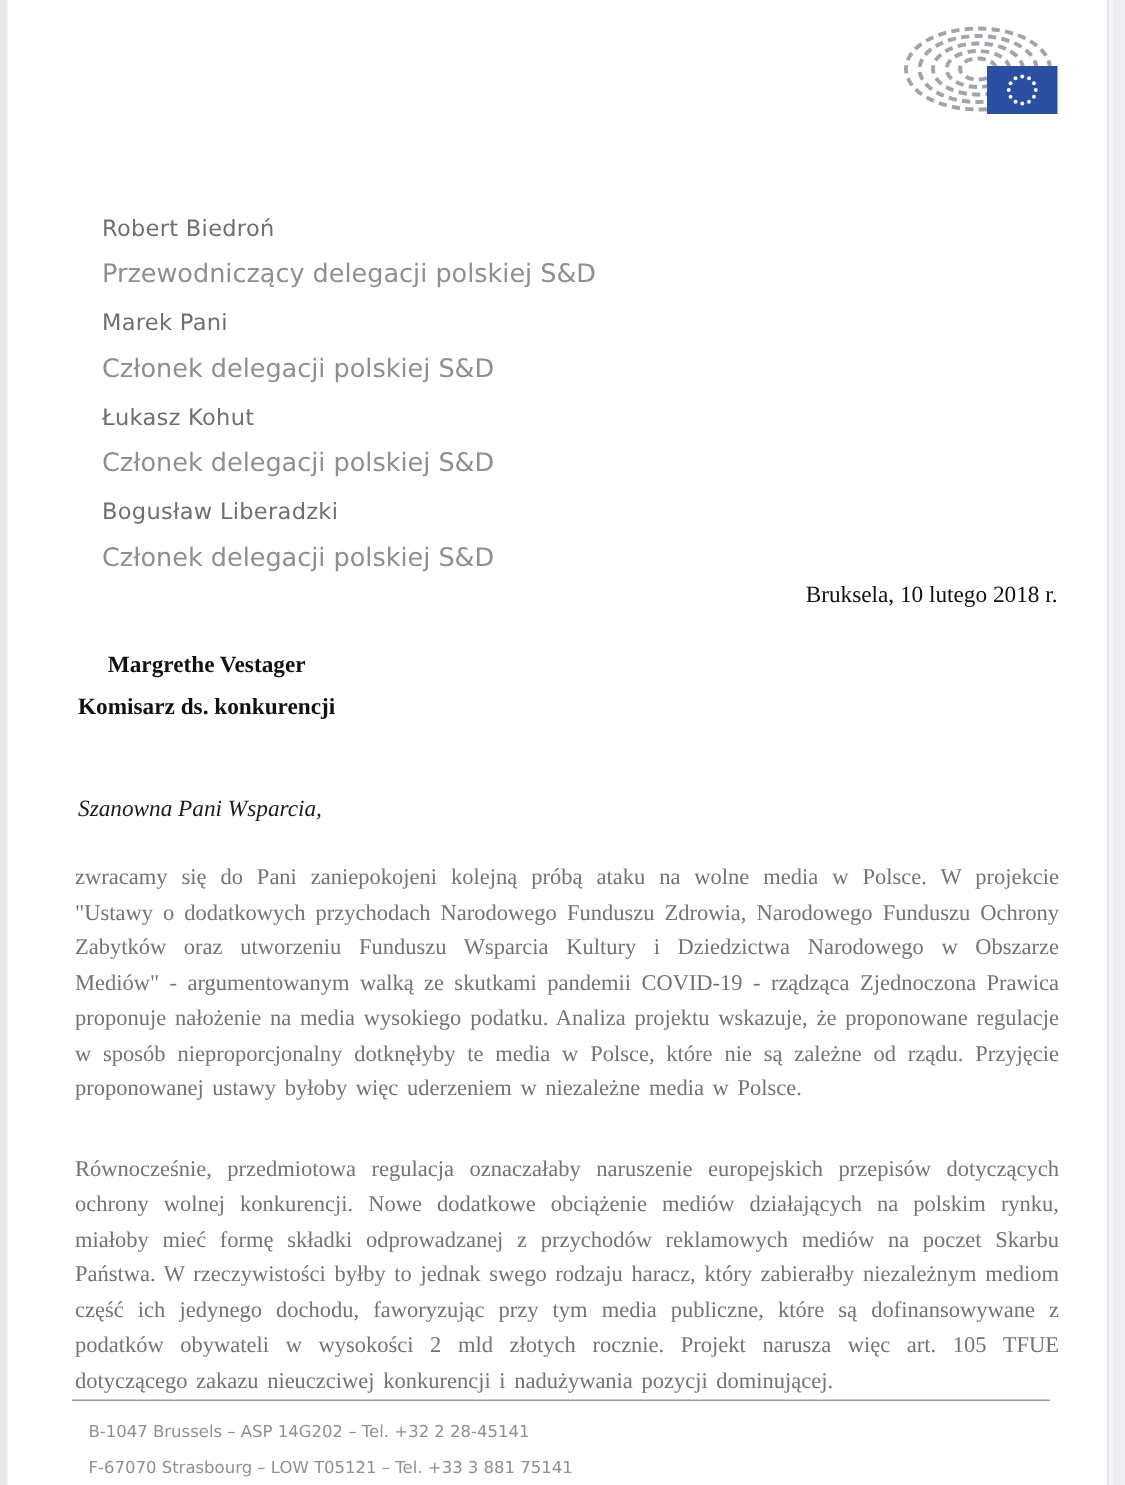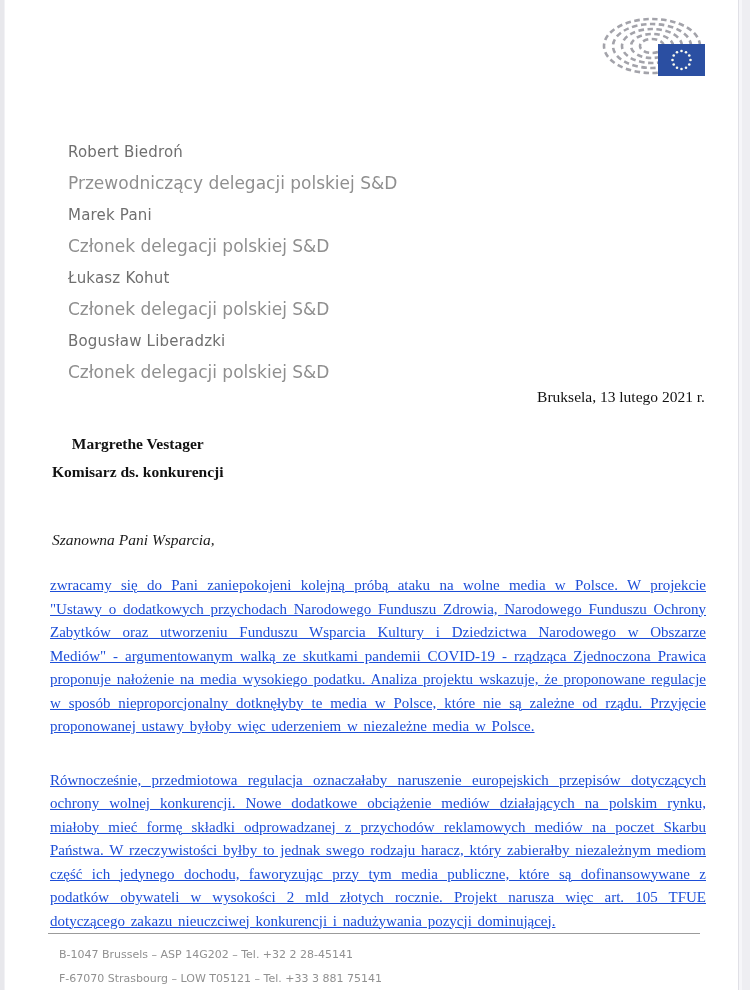--- a/index.html
+++ b/index.html
@@ -55,22 +55,21 @@
     font-style: italic; font-size: 15.5px; color: #1b1b1b;
   }
   
   .body-text {
     position: absolute; left: 50px; top: 574px; width: 656px;
     text-align: justify;
   }
   .body-text p {
     margin: 0 0 30px 0;
     font-size: 15px; line-height: 23.5px; word-spacing: 2px;
-    color: #1d4ed8;
-    text-decoration: underline;
+    color: #737373;
   }
   
   .footer {
     position: absolute; left: 48px; right: 50px; top: 933px;
     border-top: 1px solid #9b9b9b;
     padding-top: 3px;
     font-family: "DejaVu Sans", sans-serif;
     font-size: 11px; line-height: 13px; color: #909090;
   }
   .footer div { margin: 11px; }
@@ -122,21 +121,21 @@
     <div class="sig">
       <div class="sig-name">Łukasz Kohut</div>
       <div class="sig-title">Członek delegacji polskiej S&amp;D</div>
     </div>
     <div class="sig">
       <div class="sig-name">Bogusław Liberadzki</div>
       <div class="sig-title">Członek delegacji polskiej S&amp;D</div>
     </div>
   </div>
 
-  <div class="dateline">Bruksela, 13 lutego 2021 r.</div>
+  <div class="dateline">Bruksela, 10 lutego 2018 r.</div>
 
   <div class="recipient">
     <div class="recipient-name">Margrethe Vestager</div>
     <div class="recipient-title">Komisarz ds. konkurencji</div>
   </div>
 
   <div class="salutation">Szanowna Pani Wsparcia,</div>
 
   <div class="body-text">
     <p>zwracamy się do Pani zaniepokojeni kolejną próbą ataku na wolne media w Polsce. W projekcie "Ustawy o dodatkowych przychodach Narodowego Funduszu Zdrowia, Narodowego Funduszu Ochrony Zabytków oraz utworzeniu Funduszu Wsparcia Kultury i Dziedzictwa Narodowego w Obszarze Mediów"  - argumentowanym walką ze skutkami pandemii COVID-19 - rządząca Zjednoczona Prawica proponuje nałożenie na media wysokiego podatku. Analiza projektu wskazuje, że proponowane regulacje w sposób nieproporcjonalny dotknęłyby te media w Polsce, które nie są zależne od rządu. Przyjęcie proponowanej ustawy byłoby więc uderzeniem w niezależne media w Polsce.</p>

